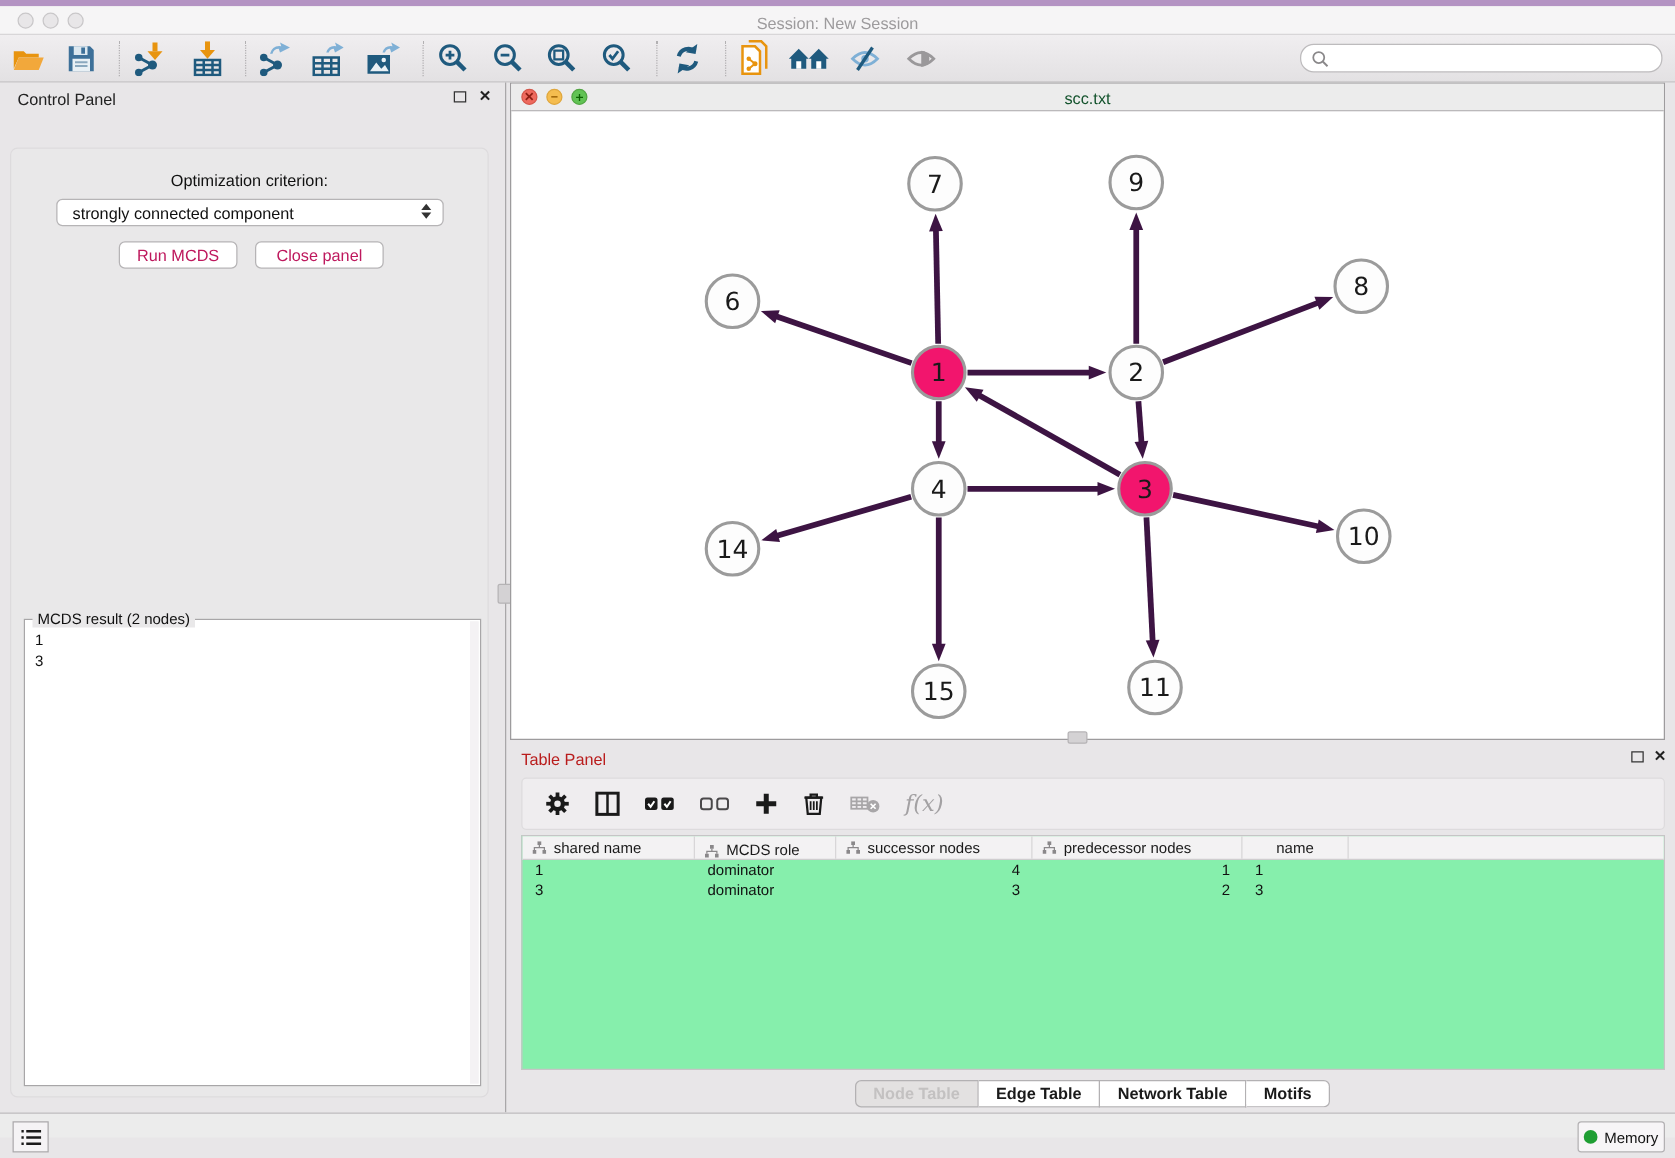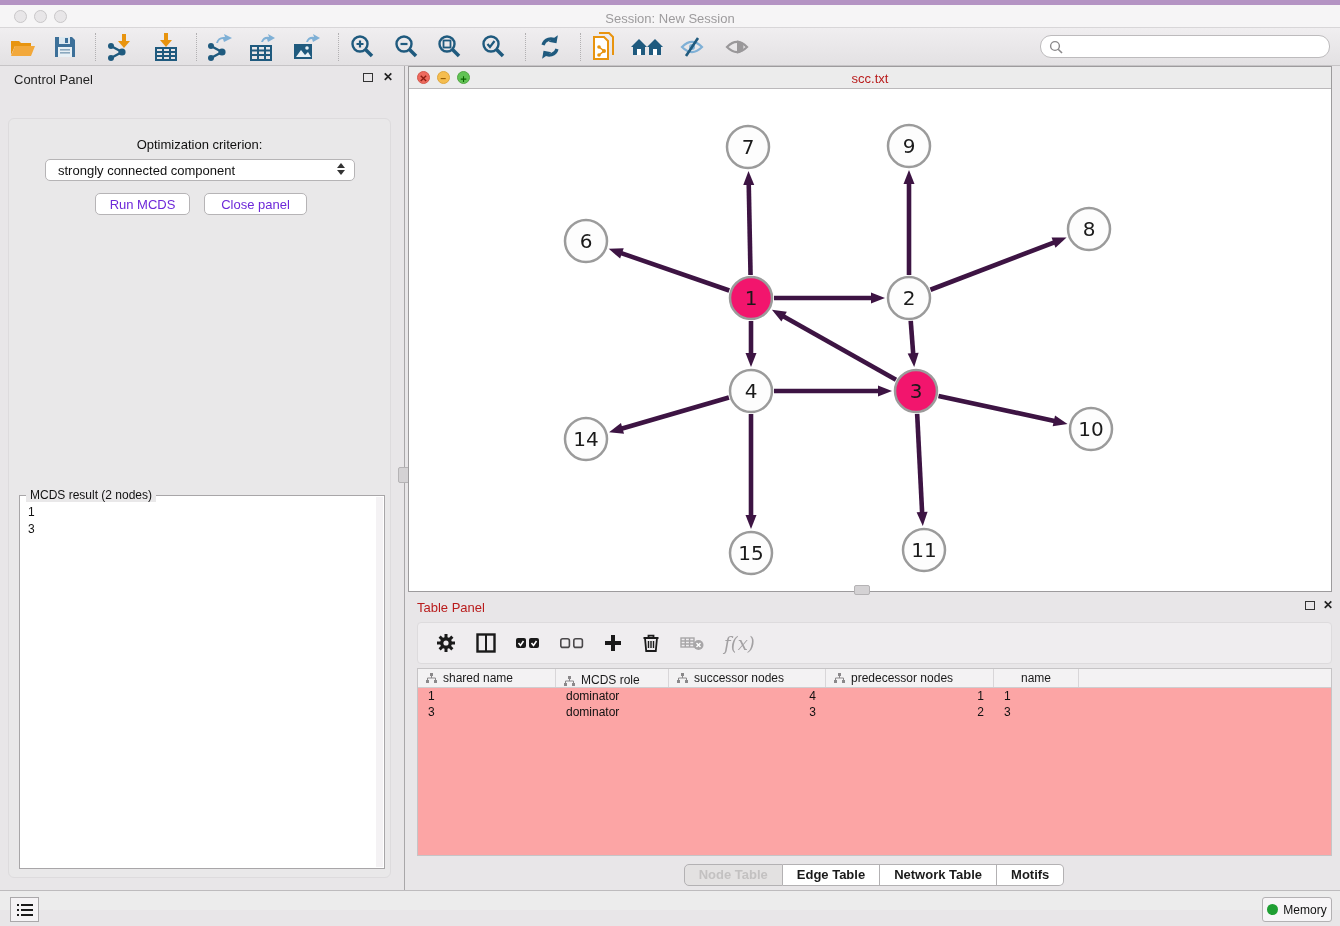--- a/index.html
+++ b/index.html
@@ -45,21 +45,21 @@
   #opt-label { top:18px; width:100%; text-align:center; font-size:13px; color:#111; }
   #criterion-select { left:36px; top:40px; width:310px; height:22px; background:#fff;
     border:1px solid #b6b4b6; border-radius:5px; font-size:13px; color:#111;
     display:flex; align-items:center; padding-left:12px; }
   #criterion-arrows { right:8px; top:3px; width:9px; }
   .tri-up { width:0; height:0; border-left:4.5px solid transparent;
     border-right:4.5px solid transparent; border-bottom:5px solid #333; margin-bottom:2px; }
   .tri-down { width:0; height:0; border-left:4.5px solid transparent;
     border-right:4.5px solid transparent; border-top:5px solid #333; }
   .mac-btn { height:22px; background:#fff; border:1px solid #b6b4b6; border-radius:5px;
-    font-size:13px; color:#6d28d9; display:flex; align-items:center; justify-content:center; }
+    font-size:13px; color:#be185d; display:flex; align-items:center; justify-content:center; }
   #run-btn { left:86px; top:74px; width:95px; }
   #close-panel-btn { left:195px; top:74px; width:103px; }
   #result-box { left:10px; top:376px; width:366px; height:374px; border:1px solid #a8a6a8;
     background:#fff; }
   #result-legend { left:6px; top:-8px; background:#e9e8e9; padding:0 4px; font-size:12px;
     color:#111; }
   #result-lines { left:8px; top:8px; font-size:12px; color:#111; white-space:pre;
     line-height:17px; }
   #result-scroll { right:1px; top:1px; width:7px; height:370px; background:#f4f2f4; }
 
@@ -67,33 +67,33 @@
   #v-splitter { left:404px; top:66px; width:1px; height:824px; background:#a9a7a9; }
   .split-handle { background:#d4d2d4; border:1px solid #b5b3b5; border-radius:2px; }
 
   
   #net-window { left:408px; top:66px; width:924px; height:526px; background:#fff;
     border:1px solid #9d9b9d; }
   #net-titlebar { left:0; top:0; width:100%; height:22px; background:#ececec;
     border-bottom:1px solid #bbb9bb; }
   .mac-dot { width:13px; height:13px; border-radius:50%; top:4px; font-size:10px;
     font-weight:700; text-align:center; line-height:13px; }
-  #net-title { width:100%; text-align:center; top:4px; font-size:13px; color:#b91c1c; }
+  #net-title { width:100%; text-align:center; top:4px; font-size:13px; color:#14532d; }
   #graph-svg { left:0; top:22px; }
 
   
   #table-panel { left:408px; top:596px; width:932px; height:292px; }
   #tp-header { left:9px; top:4px; font-size:13px; color:#b91c1c; }
   #tp-toolbar { left:9px; top:26px; width:915px; height:42px; background:#efedef;
     border:1px solid #dddbdd; border-radius:4px; display:flex; align-items:center;
     gap:20px; padding-left:18px; }
   .tp-icon { display:flex; align-items:center; justify-content:center; }
   #fx-label { font-family:"DejaVu Serif", serif; font-style:italic; font-size:18px;
     color:#a3a1a3; }
-  #node-table { left:9px; top:72px; width:915px; height:188px; background:#fca5a5;
+  #node-table { left:9px; top:72px; width:915px; height:188px; background:#86efac;
     border:1px solid #c6c4c6; font-size:12px; }
   #tbl-head { display:flex; height:19px; background:#f3f2f3; border-bottom:1px solid #cfcdcf; }
   .th { display:flex; align-items:center; gap:6px; padding-left:8px;
     border-right:1px solid #d8d6d8; color:#1a1a1a; }
   .th.center { justify-content:center; padding-left:0; }
   .tr { display:flex; height:16px; align-items:center; }
   .td { padding:0 10px; color:#111; overflow:hidden; white-space:nowrap; }
   .td.right { text-align:right; }
   #tbl-tabs { top:268px; left:0; width:100%; display:flex; justify-content:center; }
 

